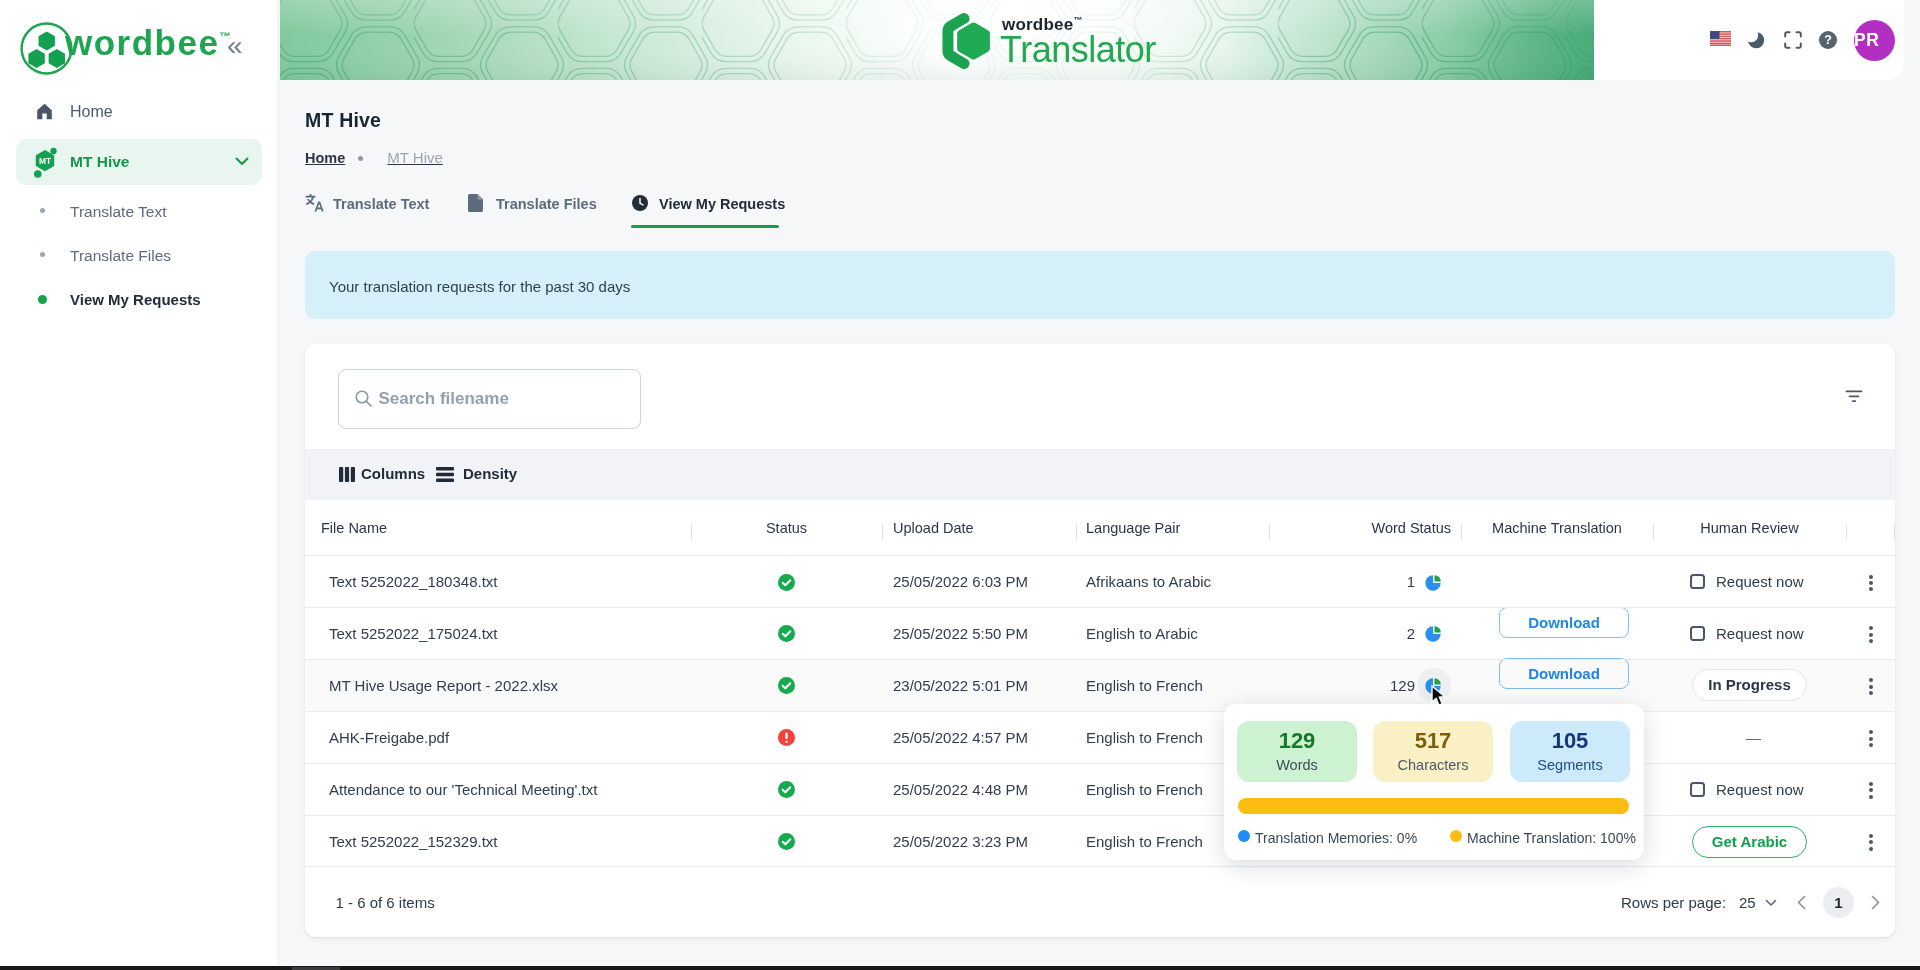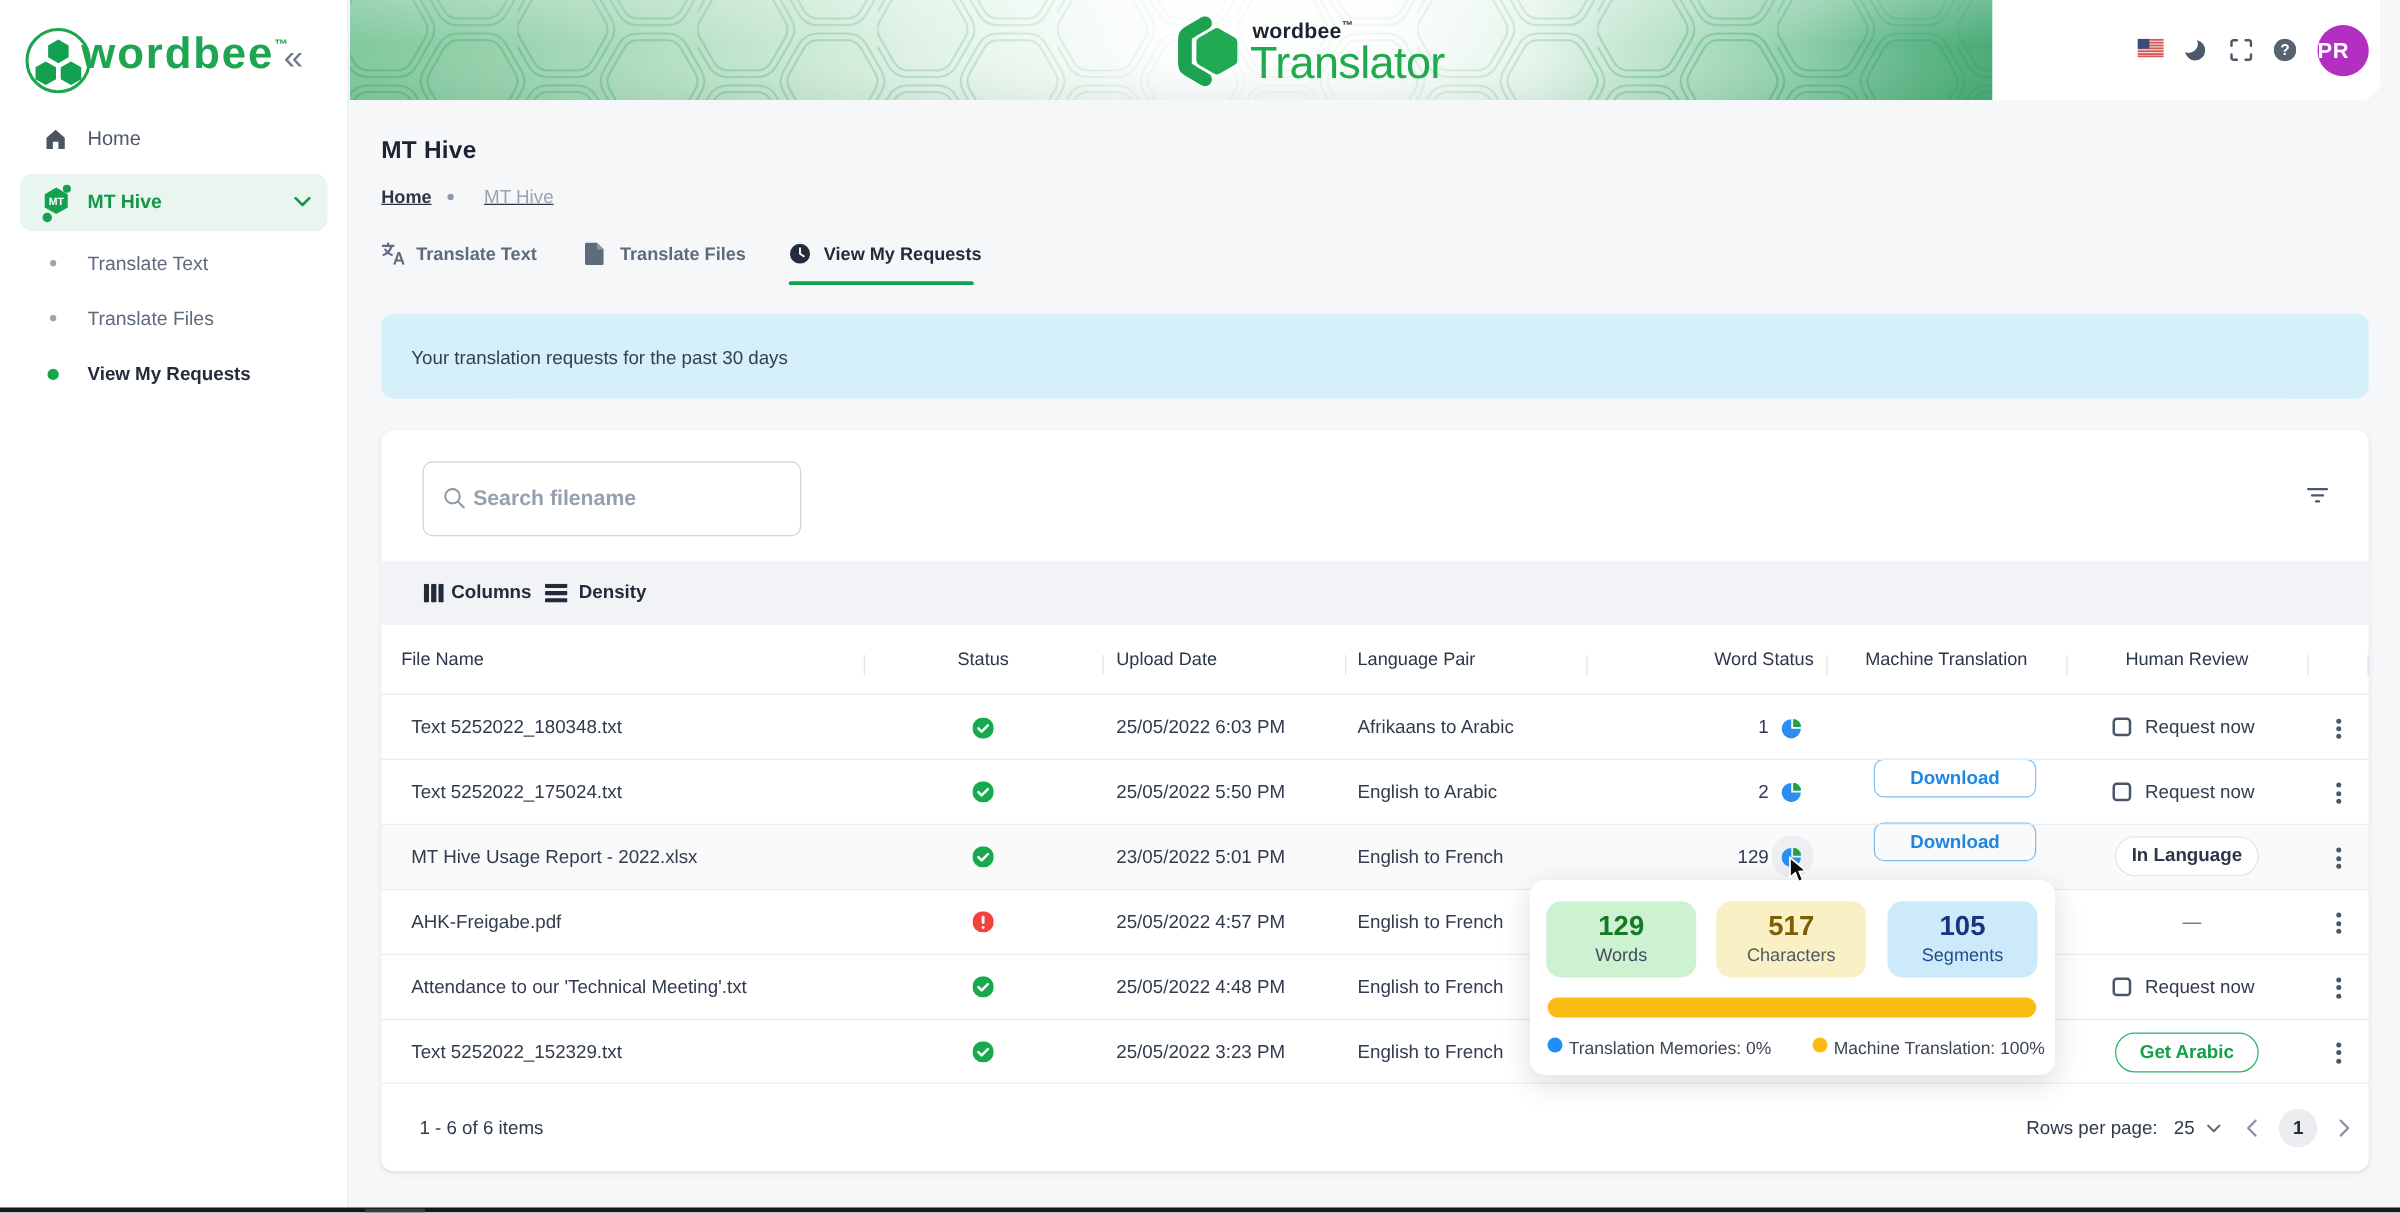--- a/index.html
+++ b/index.html
@@ -311,21 +311,21 @@
       <div class="num" style="left:1040px;width:70px">129</div>
       <div class="abs" style="left:1111.5px;top:8.5px;width:34px;height:34px;border-radius:50%;background:#edeff2"></div>
       <svg class="abs pie" style="left:1120px;top:18.5px" width="16" height="16" viewBox="0 0 16 16">
           <path d="M8 8 L8 0.3 A7.7 7.7 0 1 0 15.7 8 Z" fill="#2b8ff0"></path>
           <path d="M9.5 6.5 L9.5 0.2 A6.3 6.3 0 0 1 15.8 6.5 Z" fill="#1fa04c"></path>
         </svg>
       <svg class="abs" style="left:1125.5px;top:25px;z-index:11" width="17" height="23" viewBox="0 0 17 23">
         <path d="M1 1 L1 17 L5.2 13.4 L7.9 20.2 L11.2 18.8 L8.4 12.2 L13.8 11.7 Z" fill="#0b0b0b" stroke="#fff" stroke-width="1.4"></path>
       </svg>
       <div class="btn-dl">Download</div>
-      <div class="btn-pill" style="border:1px solid #e3e6ea;color:#2b3648">In Language</div>
+      <div class="btn-pill" style="border:1px solid #e3e6ea;color:#2b3648">In Progress</div>
       <div class="dots">
           <i></i>
           <i></i>
           <i></i>
         </div>
     </div>
     <div class="abs row" style="top:155.7px">
       <div class="cell" style="left:24px">AHK-Freigabe.pdf</div>
       <svg class="abs" style="left:473px;top:17.5px" width="17" height="17" viewBox="0 0 17 17">
           <circle cx="8.5" cy="8.5" r="8.5" fill="#F4413C"></circle>

